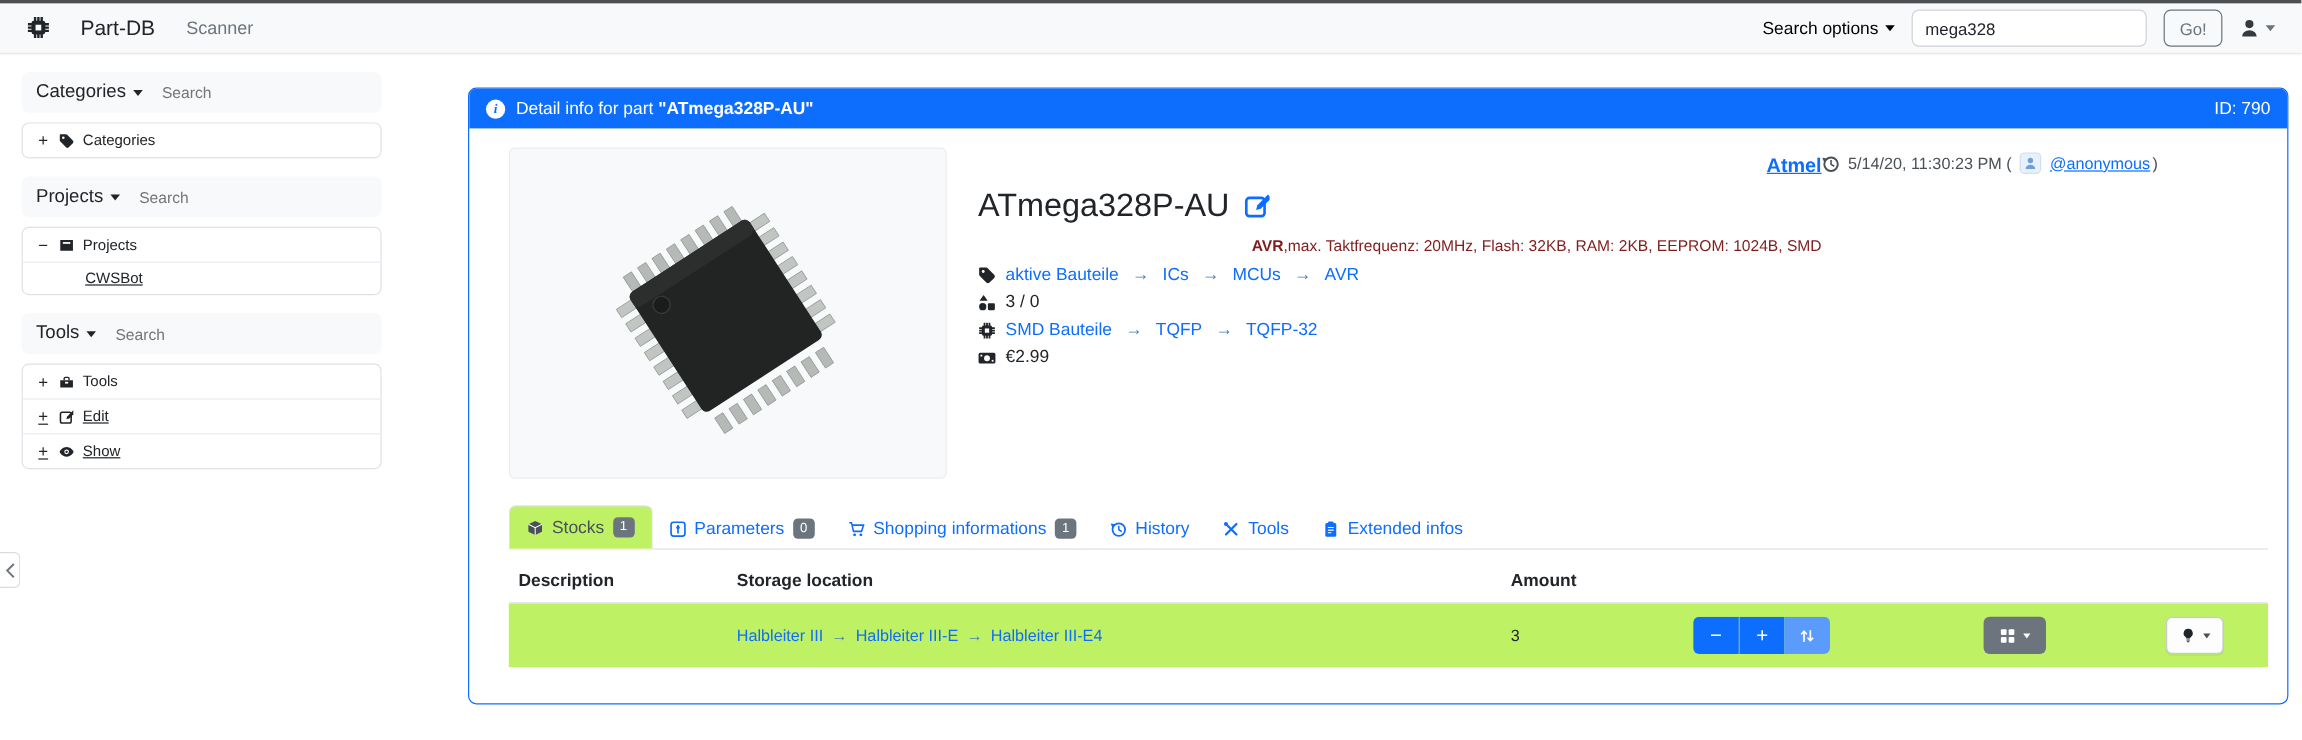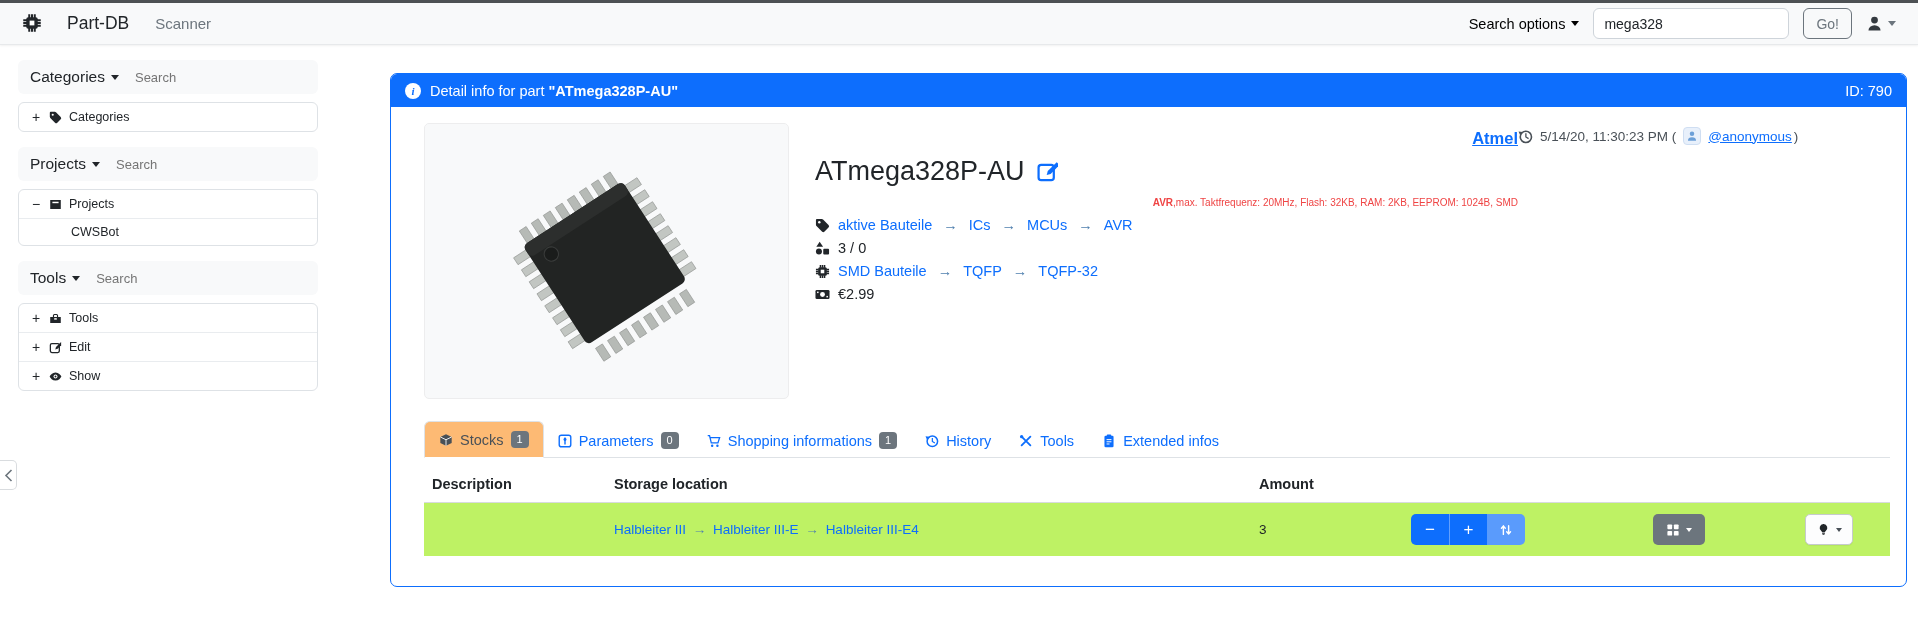--- a/index.html
+++ b/index.html
@@ -38,21 +38,21 @@
   .layout { display: flex; position: relative; }
   .sidebar { width: 318px; padding: 15px 0 0 18px; flex: 0 0 auto; }
   .side-header {
     background: #f8f9fa; border-radius: 6px; height: 34px; display: flex; align-items: center;
     padding: 0 12px; gap: 16px; margin-bottom: 8px;
   }
   .side-title { font-size: 15.5px; color: #212529; display: inline-flex; align-items: center; gap: 6px; cursor: pointer; }
   .side-search { border: none; background: transparent; outline: none; font-size: 13px; font-family: inherit; color: #495057; width: 130px; }
   .tree { border: 1px solid #dee2e6; border-radius: 6px; background: #fff; margin-bottom: 15px; overflow: hidden; }
   .tree-item { display: flex; align-items: center; gap: 7px; padding: 6px 11px; font-size: 12.5px; color: #212529; cursor: pointer; }
-  .tree-item + .tree-item { border-top: 1px solid #e9ecef; }
+  .tree-item + .tree-item { border-top: 1px solid #e9ecef; text-decoration: underline; }
   .tree-toggle { width: 12px; font-size: 14px; color: #212529; text-align: center; }
   .tree-item svg { width: 13px; height: 13px; flex: 0 0 auto; }
   .tree-item.child { padding-left: 52px; }
   .collapse-btn {
     position: absolute; left: 0; top: 415px; width: 17px; height: 30px;
     border: 1px solid #d9dcdf; border-left: none; border-radius: 0 5px 5px 0;
     background: #fff; color: #6c757d; display: flex; align-items: center; justify-content: center; cursor: pointer;
   }
   .collapse-btn svg { width: 9px; height: 13px; }
 
@@ -77,36 +77,36 @@
     width: 365px; height: 276px; background: #f8f9fa; border: 1px solid #ededee; border-radius: 5px;
     display: flex; align-items: center; justify-content: center; cursor: pointer; flex: 0 0 auto;
   }
   .part-info { margin-left: 26px; flex: 1; padding-top: 6px; }
   a.link { color: #0d6efd; text-decoration: none; cursor: pointer; }
   a.underline { text-decoration: underline; }
   .mfr-link { font-size: 16.5px; font-weight: 600; }
   .part-title { font-size: 27px; font-weight: 500; color: #212529; margin: 8px 0 10px; display: flex; align-items: center; gap: 12px; }
   .edit-icon { color: #0d6efd; cursor: pointer; }
   .edit-icon svg { width: 21px; height: 21px; display: block; }
-  .part-desc { font-size: 10px; color: #ef4444; margin-bottom: 9px; }
+  .part-desc { font-size: 13px; color: #7f1d1d; margin-bottom: 9px; }
   .info-line { display: flex; align-items: center; gap: 8px; font-size: 14.5px; margin: 7px 0; color: #212529; }
   .info-line > svg { width: 15px; height: 15px; color: #212529; flex: 0 0 auto; }
   .sep { color: #4e7fae; font-weight: 700; margin: 0 3px; }
   .part-meta { margin-left: auto; width: 372px; padding-top: 4px; font-size: 13.5px; color: #495057; flex: 0 0 auto; }
   .meta-line { display: flex; align-items: center; gap: 7px; margin-bottom: 7px; }
   .meta-line > svg { width: 15px; height: 15px; color: #495057; flex: 0 0 auto; }
   .avatar-box { width: 18px; height: 18px; border-radius: 4px; background: #e8f0fb; border: 1px solid #cfdef2; display: inline-flex; align-items: center; justify-content: center; }
   .avatar-box svg { width: 12px; height: 12px; color: #6ca0d8; }
 
   
   .tabs { display: flex; align-items: flex-end; margin-top: 22px; border-bottom: 1px solid #dee2e6; }
   .tab { display: inline-flex; align-items: center; gap: 7px; padding: 9px 14px; font-size: 14.5px; color: #0d6efd; cursor: pointer; margin-bottom: -1px; }
   .tab svg { width: 14px; height: 14px; }
   .tab.active {
-    background: #fdba74; border: 1px solid #dee2e6; border-bottom: 1px solid #fff;
+    background: #bef264; border: 1px solid #dee2e6; border-bottom: 1px solid #fff;
     border-radius: 6px 6px 0 0; color: #495057;
   }
   .badge { background: #6c757d; color: #fff; font-size: 11px; border-radius: 4px; padding: 3px 6px; line-height: 1; }
 
   
   .stock-table { margin-top: 8px; }
   .t-head, .t-row { display: grid; grid-template-columns: 182px 645px 152px 1fr; align-items: center; }
   .t-head { border-bottom: 1px solid #d8dbde; }
   .t-head > div { font-weight: 700; font-size: 14.5px; padding: 10px 8px; }
   .t-row { background: #bef264; min-height: 53px; font-size: 13.5px; }

